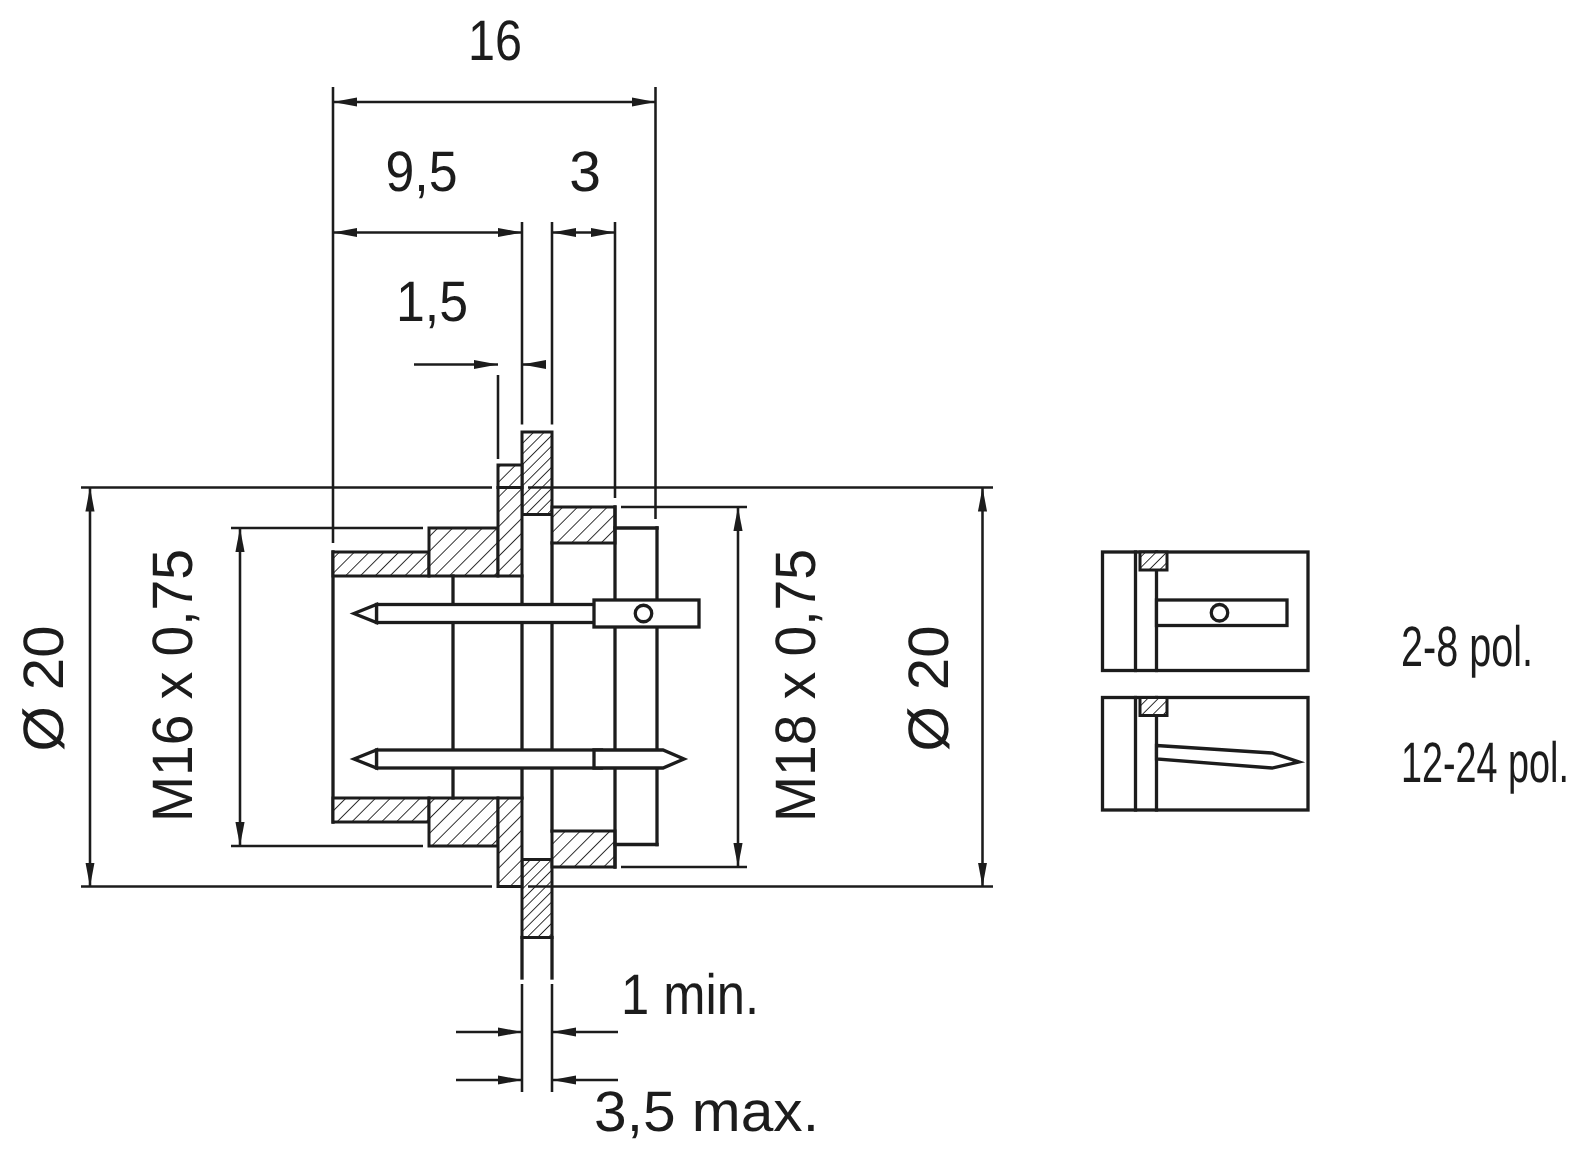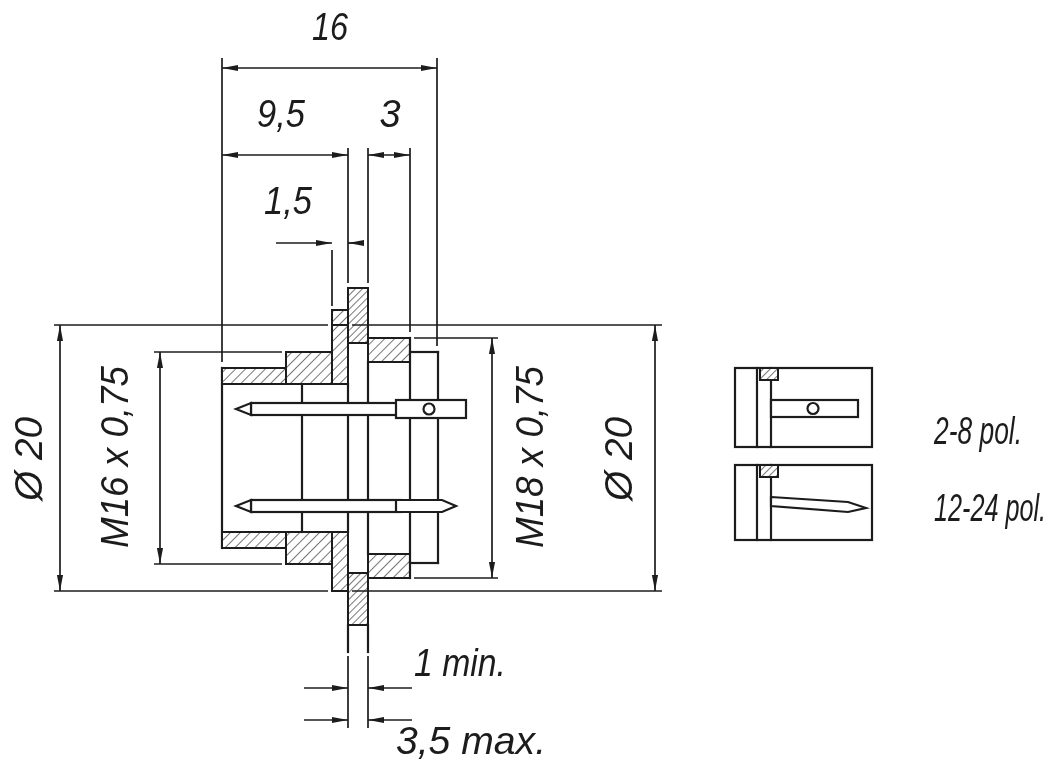--- a/index.html
+++ b/index.html
@@ -2,21 +2,20 @@
 <html><head>
 <meta charset="utf-8">
 <style>
   html,body{margin:0;padding:0;background:#ffffff;}
   .canvas{
     position:relative;
     width:1053px;height:775px;
     background:#ffffff;
     font-family:"Liberation Sans", sans-serif;
     overflow:hidden;
-    font-style:italic;
   }
   svg{display:block;}
   .outline{fill:none;stroke:#1c1c1c;stroke-width:2.2;stroke-linecap:square;}
   .white{fill:#ffffff;stroke:#1c1c1c;stroke-width:2.2;stroke-linejoin:miter;}
   .hatched{fill:url(#hatch);stroke:#1c1c1c;stroke-width:2;}
   .hatched2{fill:url(#hatch2);stroke:#1c1c1c;stroke-width:2;}
   .dim{fill:none;stroke:#1c1c1c;stroke-width:1.7;}
   text{fill:#1c1c1c;font-family:"Liberation Sans", sans-serif;}
   .dimtext{font-size:38px;}
 </style>

